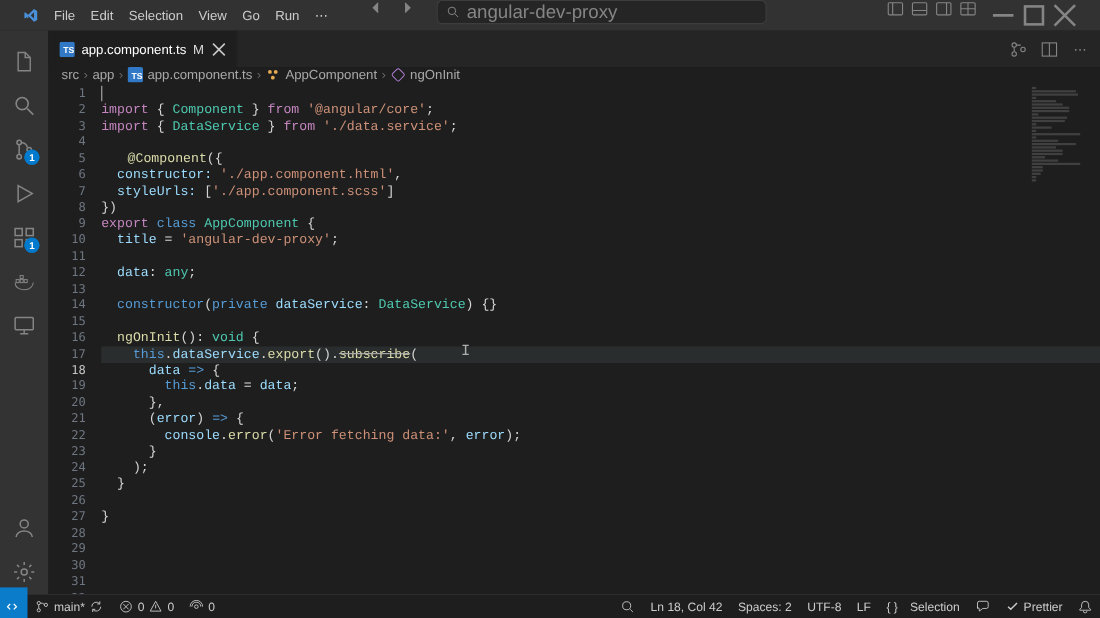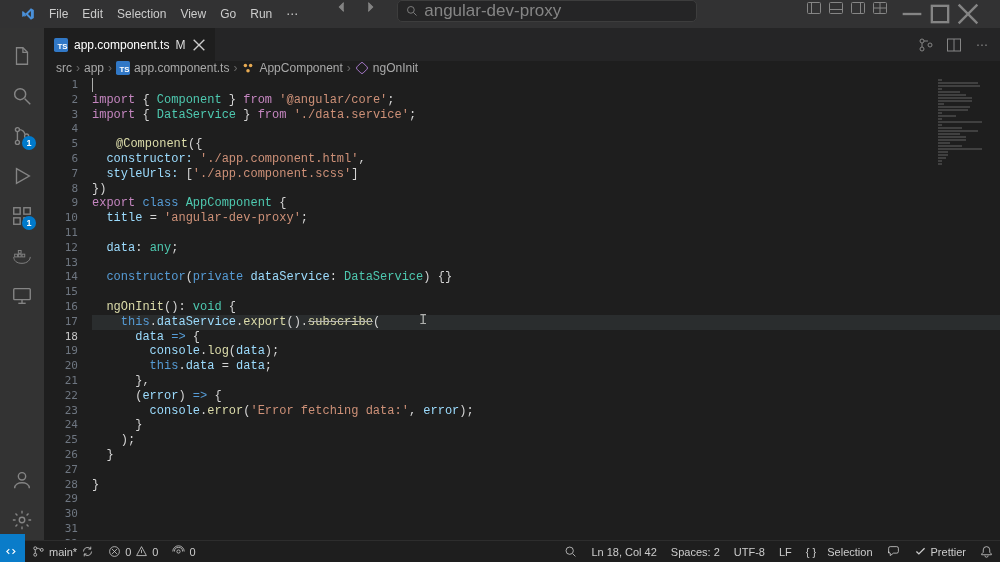--- a/index.html
+++ b/index.html
@@ -365,21 +365,20 @@
       <div class="line"><span class="c-kw">export </span><span class="c-kw2">class </span><span class="c-cls">AppComponent </span><span class="c-pun">{</span></div>
       <div class="line">  <span class="c-var">title </span><span class="c-pun">= </span><span class="c-str">'angular-dev-proxy'</span><span class="c-pun">;</span></div>
       <div class="line"></div>
       <div class="line">  <span class="c-var">data</span><span class="c-pun">: </span><span class="c-cls">any</span><span class="c-pun">;</span></div>
       <div class="line"></div>
       <div class="line">  <span class="c-kw2">constructor</span><span class="c-pun">(</span><span class="c-kw2">private </span><span class="c-var">dataService</span><span class="c-pun">: </span><span class="c-cls">DataService</span><span class="c-pun">) {}</span></div>
       <div class="line"></div>
       <div class="line">  <span class="c-fn">ngOnInit</span><span class="c-pun">(): </span><span class="c-cls">void </span><span class="c-pun">{</span></div>
       <div class="line curr">    <span class="c-kw2">this</span><span class="c-pun">.</span><span class="c-var">dataService</span><span class="c-pun">.</span><span class="c-fn">export</span><span class="c-pun">().</span><span class="c-fn deprecated">subscribe</span><span class="c-pun">(</span></div>
       <div class="line">      <span class="c-var">data </span><span class="c-kw2">=&gt; </span><span class="c-pun">{</span></div>
-      <div class="line">        <span class="c-var">console</span><span class="c-pun">.</span><span class="c-fn">log</span><span class="c-pun">(</span><span class="c-var">data</span><span class="c-pun">);</span></div>
       <div class="line">        <span class="c-kw2">this</span><span class="c-pun">.</span><span class="c-var">data </span><span class="c-pun">= </span><span class="c-var">data</span><span class="c-pun">;</span></div>
       <div class="line">      <span class="c-pun">},</span></div>
       <div class="line">      <span class="c-pun">(</span><span class="c-var">error</span><span class="c-pun">) </span><span class="c-kw2">=&gt; </span><span class="c-pun">{</span></div>
       <div class="line">        <span class="c-var">console</span><span class="c-pun">.</span><span class="c-fn">error</span><span class="c-pun">(</span><span class="c-str">'Error fetching data:'</span><span class="c-pun">, </span><span class="c-var">error</span><span class="c-pun">);</span></div>
       <div class="line">      <span class="c-pun">}</span></div>
       <div class="line">    <span class="c-pun">);</span></div>
       <div class="line">  <span class="c-pun">}</span></div>
       <div class="line"></div>
       <div class="line"><span class="c-pun">}</span></div>
       <div class="line"></div>

